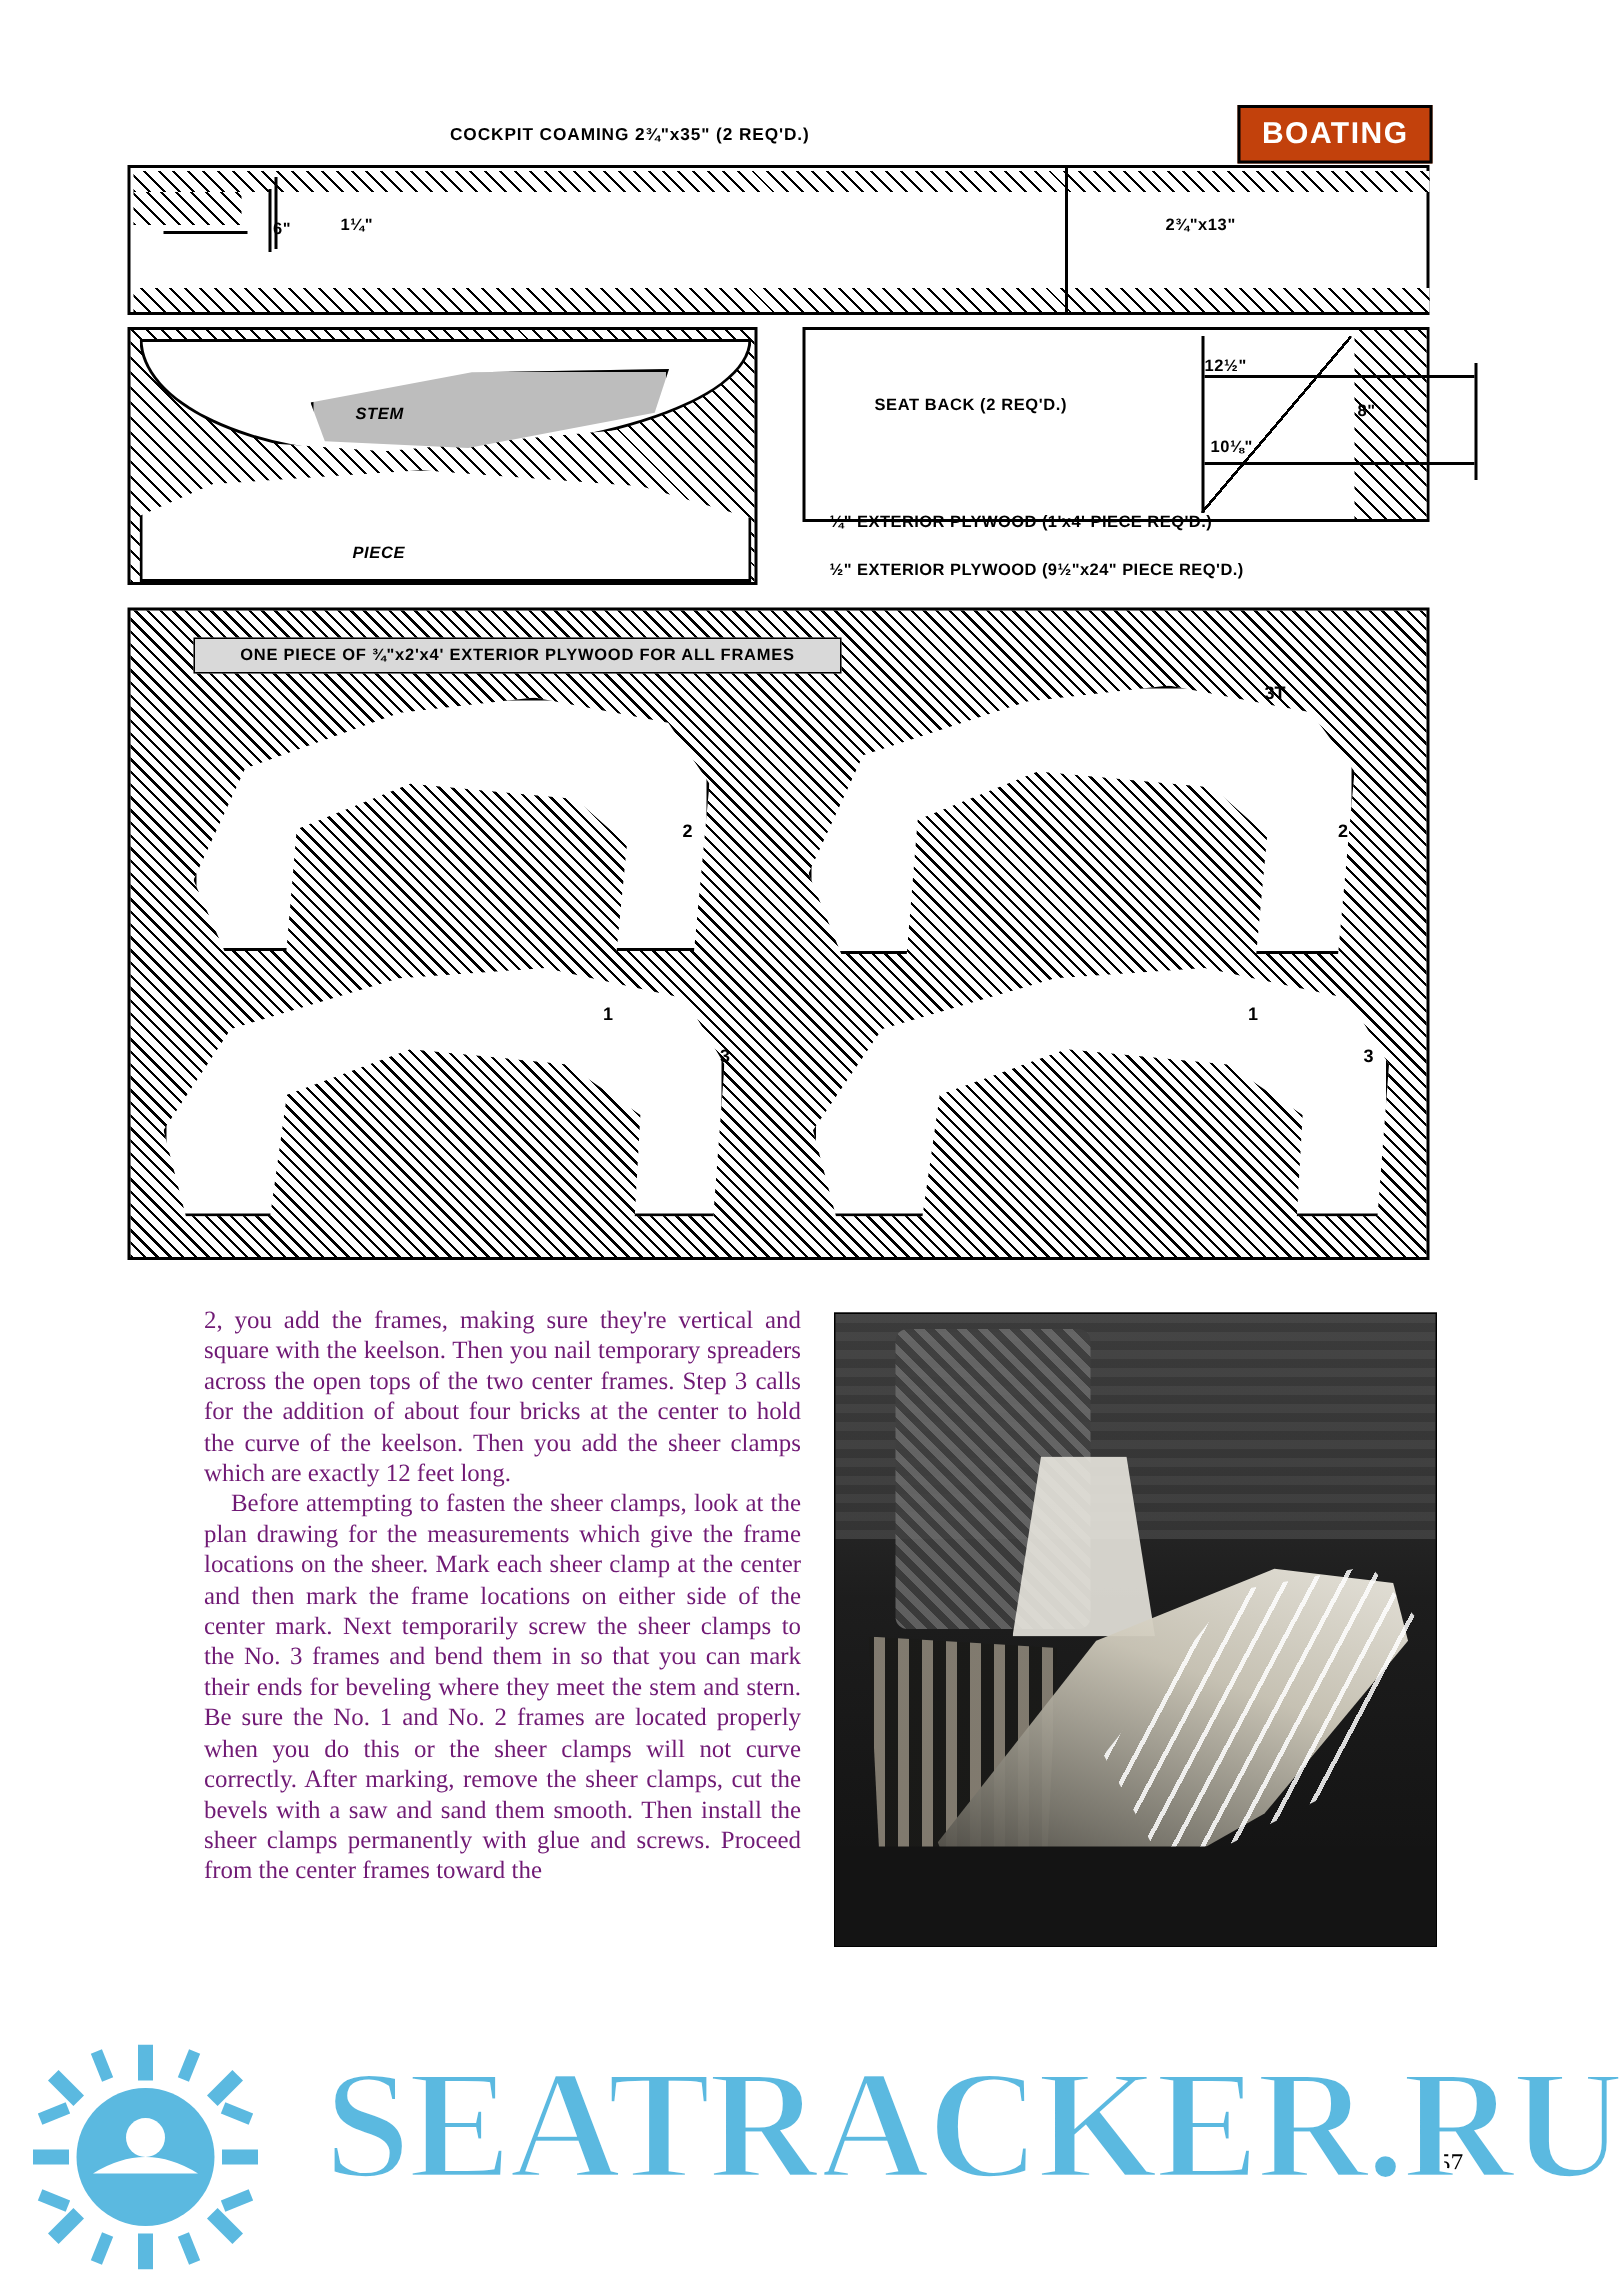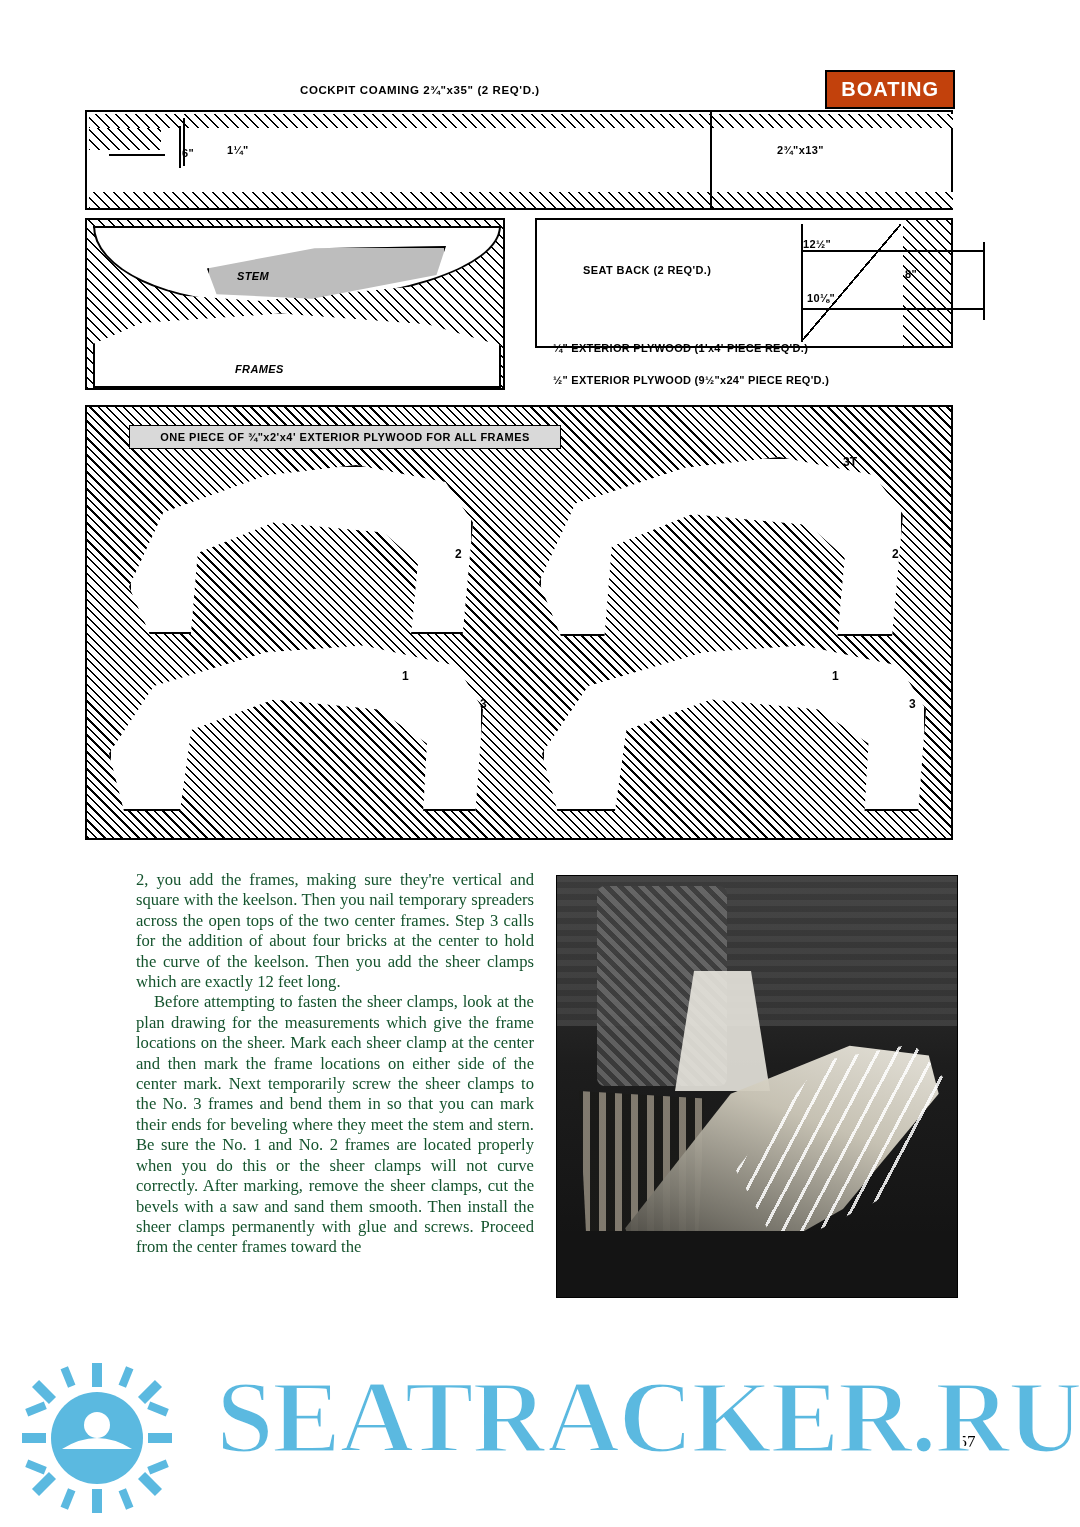--- a/index.html
+++ b/index.html
@@ -80,21 +80,21 @@
     display:flex;align-items:center;justify-content:center;
     font-family:"Liberation Sans", sans-serif;font-weight:bold;font-size:11px;letter-spacing:.5px;color:#000;
   }
   .frame{position:absolute;background:#fff;border:2px solid #000;}
   .fnum{position:absolute;font-family:"Liberation Sans", sans-serif;font-weight:bold;font-size:12px;color:#000;}
 
   
   .col-left{
     position:absolute;left:136px;top:870px;width:398px;
     font-family:"Liberation Serif", serif;font-size:16.6px;line-height:20.4px;
-    text-align:justify;color:#14532d;
+    text-align:justify;color:#701a75;
   }
   .col-left p{margin:0;text-indent:18px;}
   .col-left p.first{text-indent:0;}
 
   .photo{
     position:absolute;left:556px;top:875px;width:400px;height:421px;
     background:#2b2b2b;border:1px solid #000;overflow:hidden;
   }
   .caption{
     position:absolute;left:566px;top:1305px;width:400px;
@@ -167,21 +167,21 @@
 
     <div class="band2 hatch">
       <div class="stemshape" style="left:6px;top:6px;width:404px;height:74px;
            border-radius:0 0 60% 40%/0 0 100% 100%;
            clip-path:polygon(0 0,100% 0,100% 55%,78% 78%,40% 96%,10% 85%,0 55%);"></div>
       <div class="stemshape" style="left:120px;top:26px;width:235px;height:52px;background:#bdbdbd;
            clip-path:polygon(0 40%,45% 4%,100% 0,96% 52%,44% 94%,4% 86%);"></div>
       <div class="stemshape" style="left:6px;top:92px;width:404px;height:72px;
            clip-path:polygon(0 42%,12% 14%,46% 2%,82% 16%,100% 44%,100% 100%,0 100%);"></div>
       <div class="dimtext lbl-stem">STEM</div>
-      <div class="dimtext lbl-stern">FRAMES</div>
+      <div class="dimtext lbl-stern">PIECE</div>
     </div>
 
     <div class="band3">
       <div class="hatch" style="position:absolute;right:0;top:0;width:48px;height:126px;"></div>
       <div style="position:absolute;left:264px;top:4px;width:2px;height:118px;background:#000;"></div>
       <div style="position:absolute;left:264px;top:4px;width:100px;height:118px;
            background:linear-gradient(to bottom right,transparent 49.4%,#000 49.4%,#000 50.6%,transparent 50.6%);"></div>
       <div class="arrowline" style="left:266px;top:30px;width:180px;"></div>
       <div class="arrowline" style="left:266px;top:88px;width:180px;"></div>
       <div class="vtick" style="left:446px;top:22px;height:78px;"></div>

